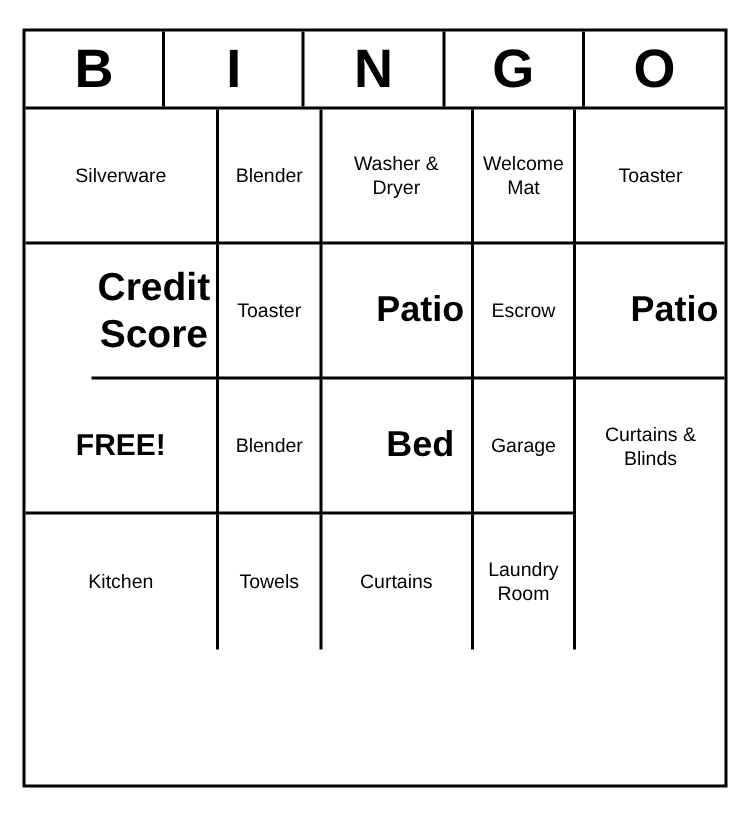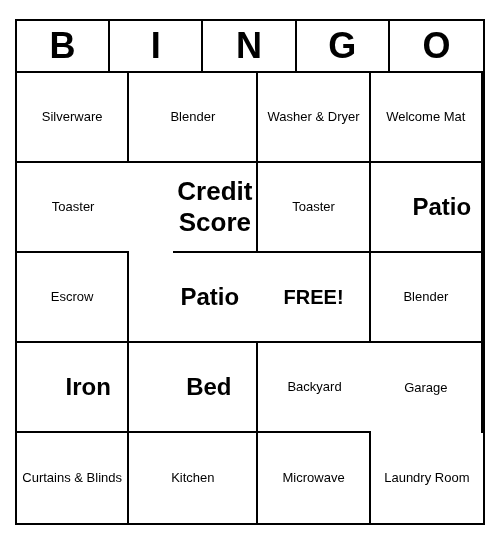--- a/index.html
+++ b/index.html
@@ -30,21 +30,21 @@
       font-size: 36px;
       font-weight: bold;
       padding: 4px 0;
       border-right: 2px solid #000;
     }
     .bingo-header-cell:last-child {
       border-right: none;
     }
     .bingo-grid {
       display: grid;
-      grid-template-columns: repeat(4, 1fr);
+      grid-template-columns: repeat(5, 1fr);
       grid-template-rows: repeat(5, 90px);
     }
     .bingo-cell {
       border-right: 2px solid #000;
       border-bottom: 2px solid #000;
       display: flex;
       align-items: center;
       justify-content: center;
       text-align: center;
       padding: 4px;
@@ -91,22 +91,21 @@
       <div class="bingo-cell">Washer &amp; Dryer</div>
       <div class="bingo-cell">Welcome Mat</div>
       <div class="bingo-cell">Toaster</div>
       <div class="bingo-cell large">Credit Score</div>
       <div class="bingo-cell">Toaster</div>
       <div class="bingo-cell xlarge">Patio</div>
       <div class="bingo-cell">Escrow</div>
       <div class="bingo-cell xlarge">Patio</div>
       <div class="bingo-cell free">FREE!</div>
       <div class="bingo-cell">Blender</div>
-      <div class="bingo-cell xlarge">Iron</div>
       <div class="bingo-cell xlarge">Bed</div>
-      <div class="bingo-cell">Backyard</div>
       <div class="bingo-cell">Garage</div>
       <div class="bingo-cell">Curtains &amp; Blinds</div>
       <div class="bingo-cell">Kitchen</div>
-      <div class="bingo-cell">Microwave</div>
+      <div class="bingo-cell">Towels</div>
+      <div class="bingo-cell">Curtains</div>
       <div class="bingo-cell">Laundry Room</div>
     </div>
 </div>
 
 </body></html>

